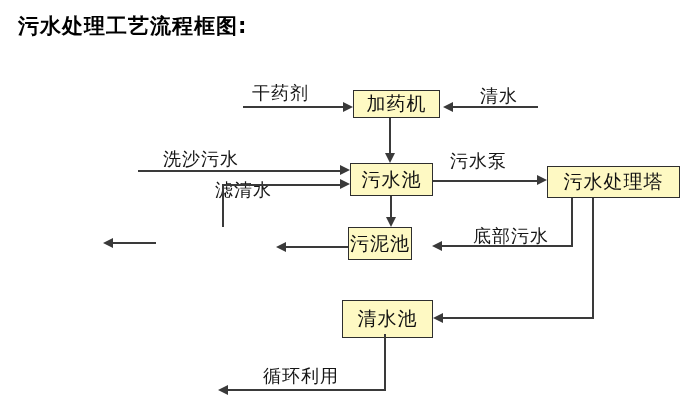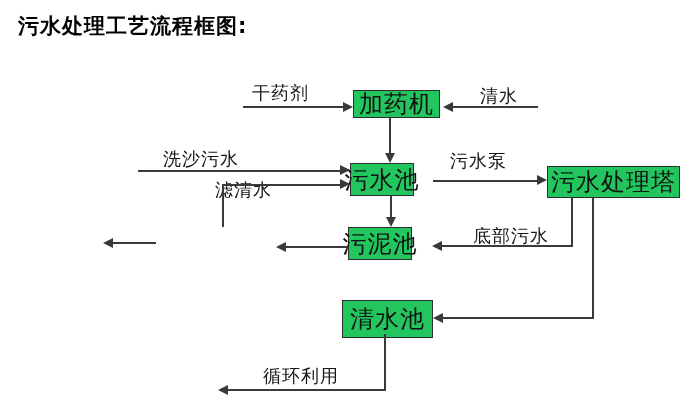--- a/index.html
+++ b/index.html
@@ -5,44 +5,44 @@
   html,body{margin:0;padding:0;background:#ffffff;}
   .canvas{
     position:relative;width:700px;height:420px;background:#ffffff;overflow:hidden;
     font-family:"DejaVu Sans",sans-serif;color:#1a1a1a;
   }
   .title{
     position:absolute;left:18px;top:12px;margin:0;
     font-size:21px;font-weight:bold;letter-spacing:1px;color:#000;text-align:center;
   }
   .box{
-    position:absolute;border:1.5px solid #2e2e2e;background:#22c55e;
+    position:absolute;border:1.5px solid #2e2e2e;background:#fef9c3;
     display:flex;align-items:center;justify-content:center;
-    font-size:24px;letter-spacing:1px;color:#111;box-sizing:border-box;white-space:nowrap;
+    font-size:19px;letter-spacing:1px;color:#111;box-sizing:border-box;white-space:nowrap;
   }
   .lbl{
     position:absolute;font-size:18px;color:#161616;white-space:nowrap;letter-spacing:1px;
   }
   .hline,.vline{position:absolute;background:#3a3a3a;}
   .hline{height:2px;}
   .vline{width:2px;}
   .arr{position:absolute;width:0;height:0;}
   .arr-r{border-top:5px solid transparent;border-bottom:5px solid transparent;border-left:10px solid #3a3a3a;}
   .arr-l{border-top:5px solid transparent;border-bottom:5px solid transparent;border-right:10px solid #3a3a3a;}
   .arr-d{border-left:5px solid transparent;border-right:5px solid transparent;border-top:10px solid #3a3a3a;}
 </style>
 </head>
 <body>
 
 <div class="canvas">
 
   <h1 class="title">污水处理工艺流程框图:</h1>
 
   <div class="box" style="left:353px;top:90px;width:87px;height:28px">加药机</div>
-  <div class="box" style="left:350px;top:163px;width:64px;height:33px">污水池</div>
+  <div class="box" style="left:350px;top:163px;width:83px;height:33px">污水池</div>
   <div class="box" style="left:547px;top:166px;width:133px;height:32px">污水处理塔</div>
   <div class="box" style="left:348px;top:227px;width:64px;height:33px">污泥池</div>
   <div class="box" style="left:342px;top:300px;width:91px;height:38px">清水池</div>
 
   <span class="lbl" style="left:252px;top:81px">干药剂</span>
   <span class="lbl" style="left:480px;top:84px">清水</span>
   <span class="lbl" style="left:163px;top:147px">洗沙污水</span>
   <span class="lbl" style="left:215px;top:178px">滤清水</span>
   <span class="lbl" style="left:450px;top:149px">污水泵</span>
   <span class="lbl" style="left:473px;top:224px">底部污水</span>

